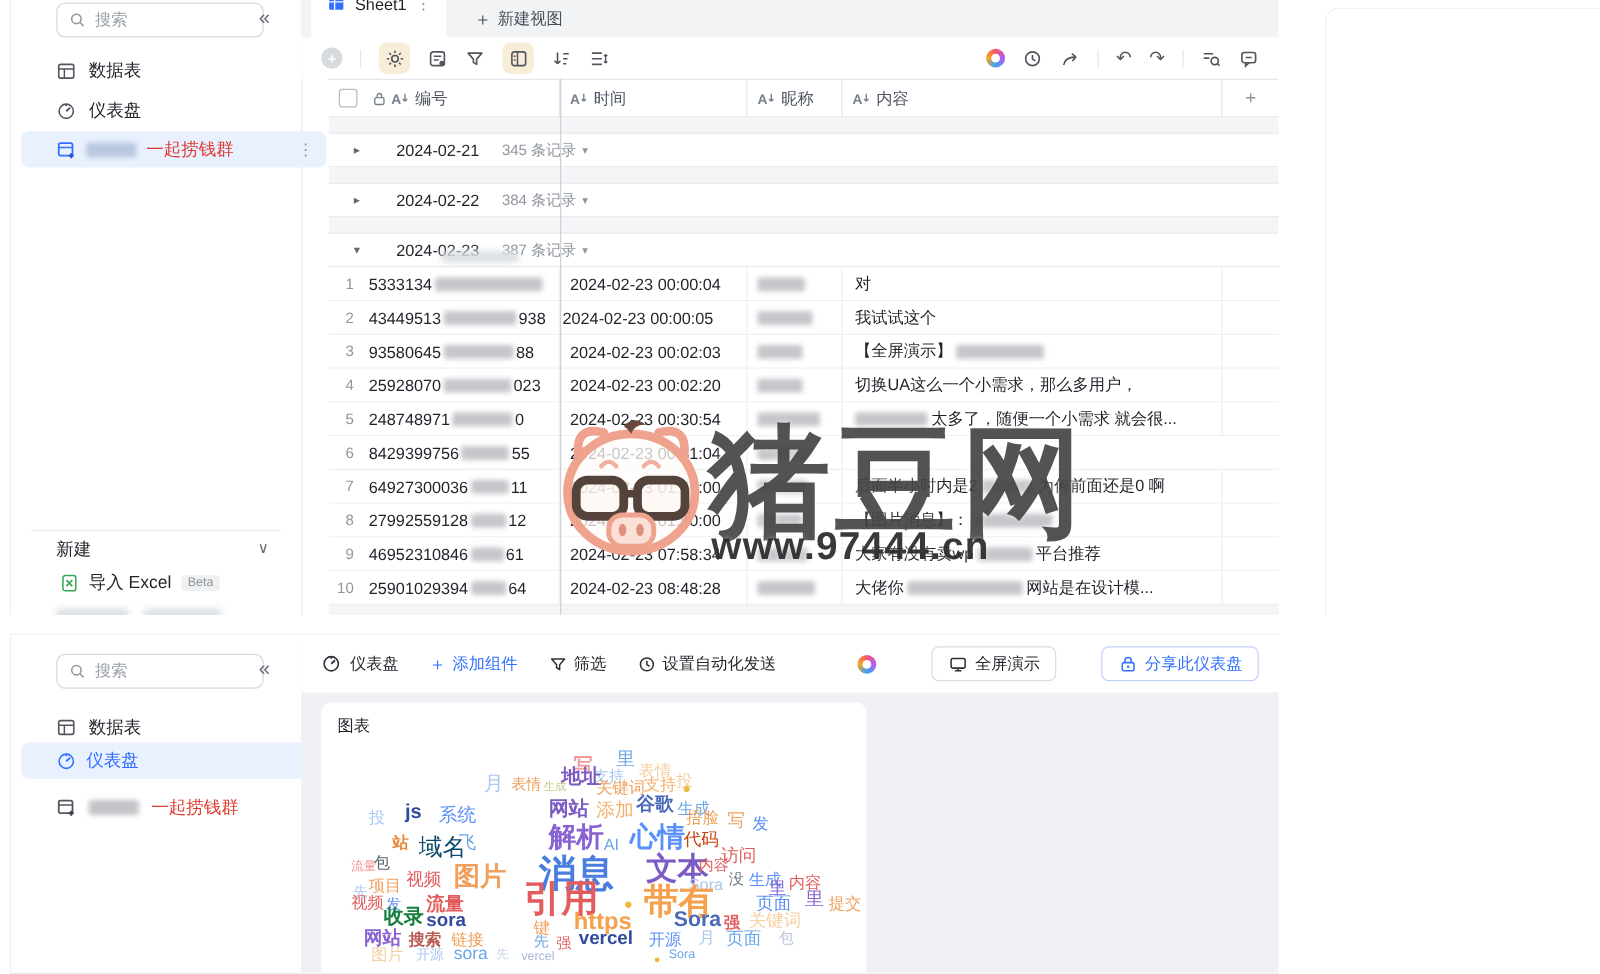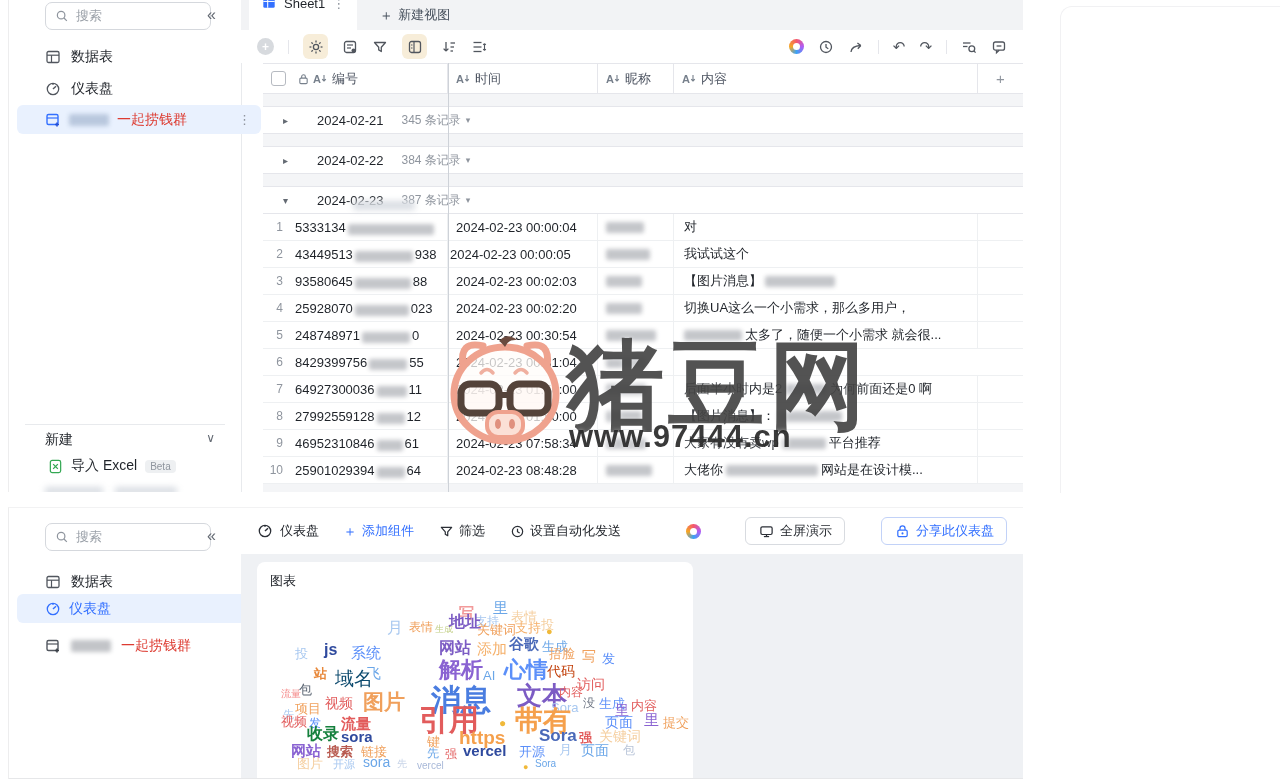--- a/index.html
+++ b/index.html
@@ -60,21 +60,21 @@
   .gap{height:12px;background:#f4f5f7;}
   .gbar{height:28px;box-sizing:border-box;background:#fff;border-top:1px solid #e5e6eb;border-bottom:1px solid #e5e6eb;
         display:flex;align-items:center;padding-left:20px;}
   .gtoggle{font-size:10px;color:#646a73;width:14px;}
   .gdate{font-size:13px;font-weight:500;margin-left:20px;}
   .gcount{font-size:12px;color:#8f959e;margin-left:18px;}
   .gcaret{font-size:9px;color:#8f959e;margin-left:5px;}
   .trow{height:27px;box-sizing:border-box;border-bottom:1px solid #eef0f2;display:flex;background:#fff;font-size:13px;}
   .tcell{display:flex;align-items:center;box-sizing:border-box;border-right:1px solid #eef0f2;overflow:hidden;white-space:nowrap;}
   .rnum{width:20px;text-align:right;color:#8f959e;font-size:12px;flex:none;}
-  .idtext{margin-left:12px;display:flex;align-items:flex-end;gap:2px;}
+  .idtext{margin-left:12px;display:flex;align-items:center;gap:2px;}
   .cblur{display:inline-block;height:11px;border-radius:2px;background:#c4c6ca;filter:blur(2px);vertical-align:middle;flex:none;}
   .frozenline{position:absolute;left:185px;top:0;height:429px;width:1px;background:#ced2d8;z-index:6;}
   
   .btoolbar{position:absolute;left:232px;top:0;right:0;height:46px;background:#fff;display:flex;align-items:center;
             padding:0 16px;gap:24px;box-sizing:border-box;}
   .btitle{display:flex;align-items:center;gap:7px;font-size:13px;font-weight:500;}
   .blink{display:flex;align-items:center;gap:5px;font-size:13px;color:#1f2329;}
   .blue{color:#3370ff;}
   .btn{height:28px;border:1px solid #d8dbe0;border-radius:6px;background:#fff;display:flex;align-items:center;
        gap:6px;padding:0 12px;font-size:13px;color:#1f2329;box-sizing:border-box;}
@@ -397,21 +397,21 @@
                   <span>88</span>
                 </span>
               </div>
               <div class="tcell" style="width: 150px; padding-left: 8px;">
                 <span>2024-02-23 00:02:03</span>
               </div>
               <div class="tcell" style="width: 76px; padding-left: 8px;">
                 <span class="cblur" style="width: 36px;"></span>
               </div>
               <div class="tcell" style="width: 304px; padding-left: 10px; gap: 3px;">
-                <span>【图片消息】</span>
+                <span>【全屏演示】</span>
                 <span class="cblur" style="width: 70px;"></span>
               </div>
               <div class="tcell" style="width: 45px; border-right: none;"></div>
             </div>
             <div class="trow">
               <div class="tcell" style="width: 185px;">
                 <span class="rnum">4</span>
                 <span class="idtext">
                   <span>25928070</span>
                   <span class="cblur" style="width: 54px;"></span>

